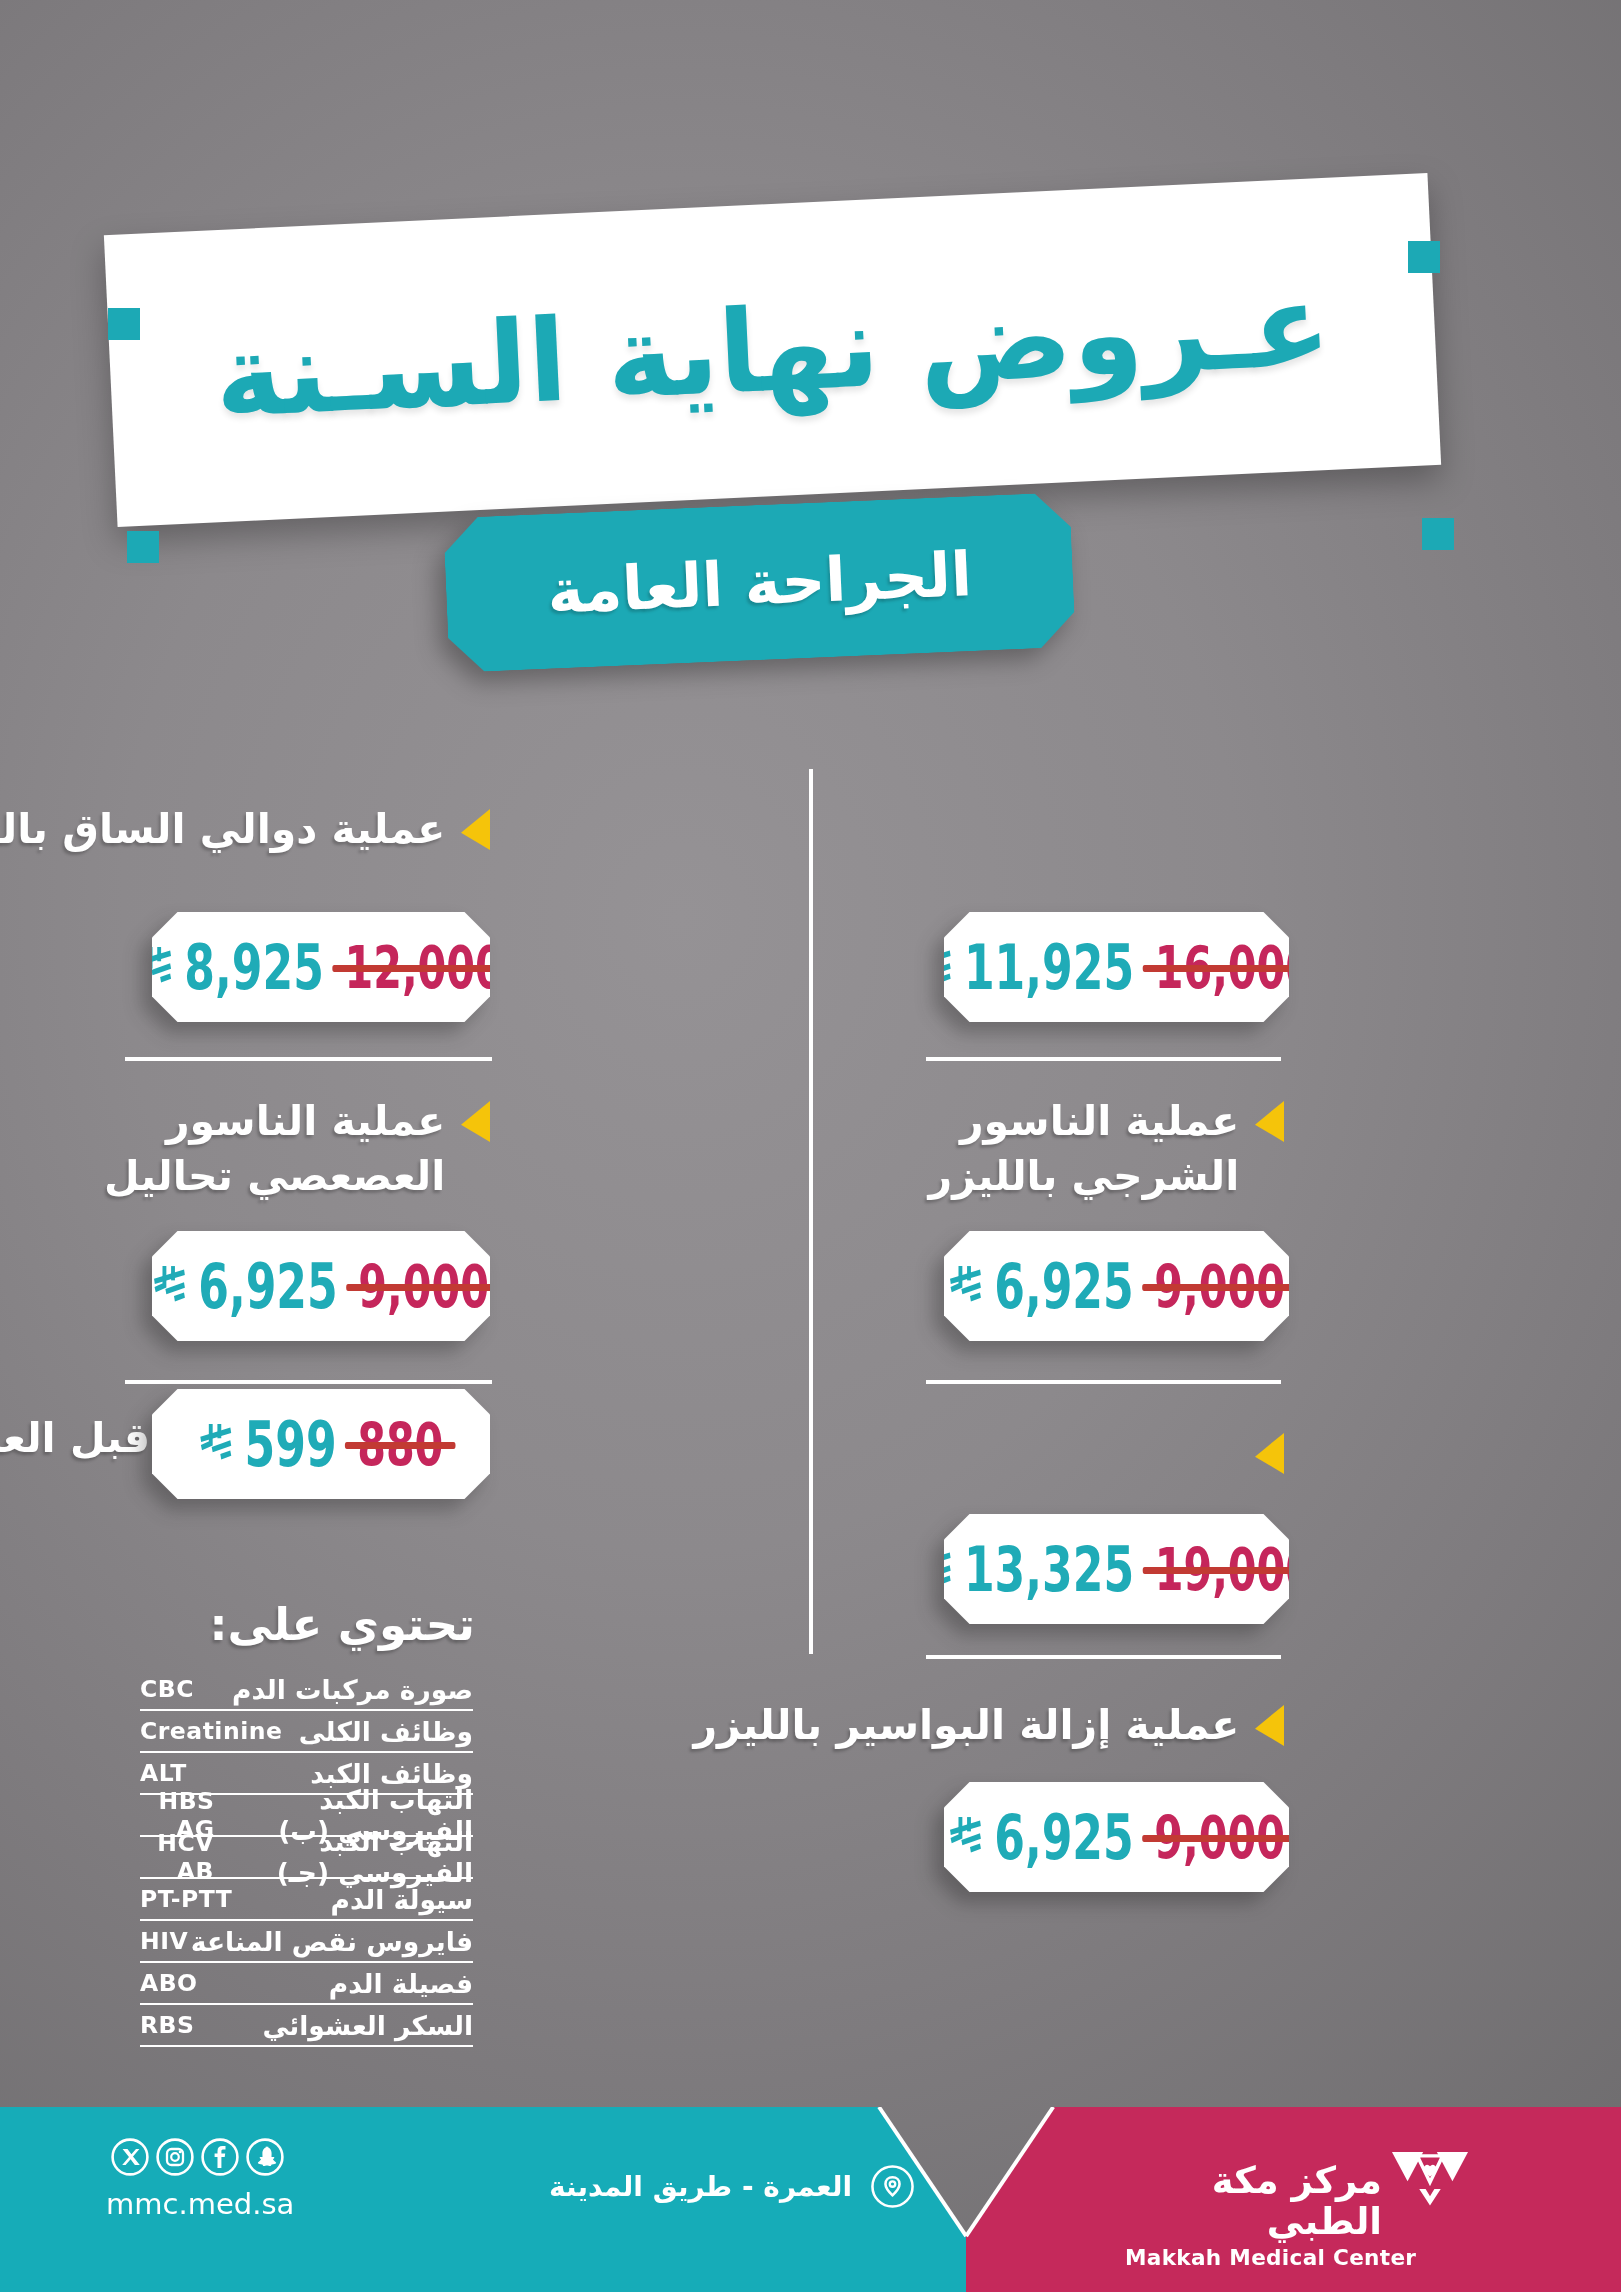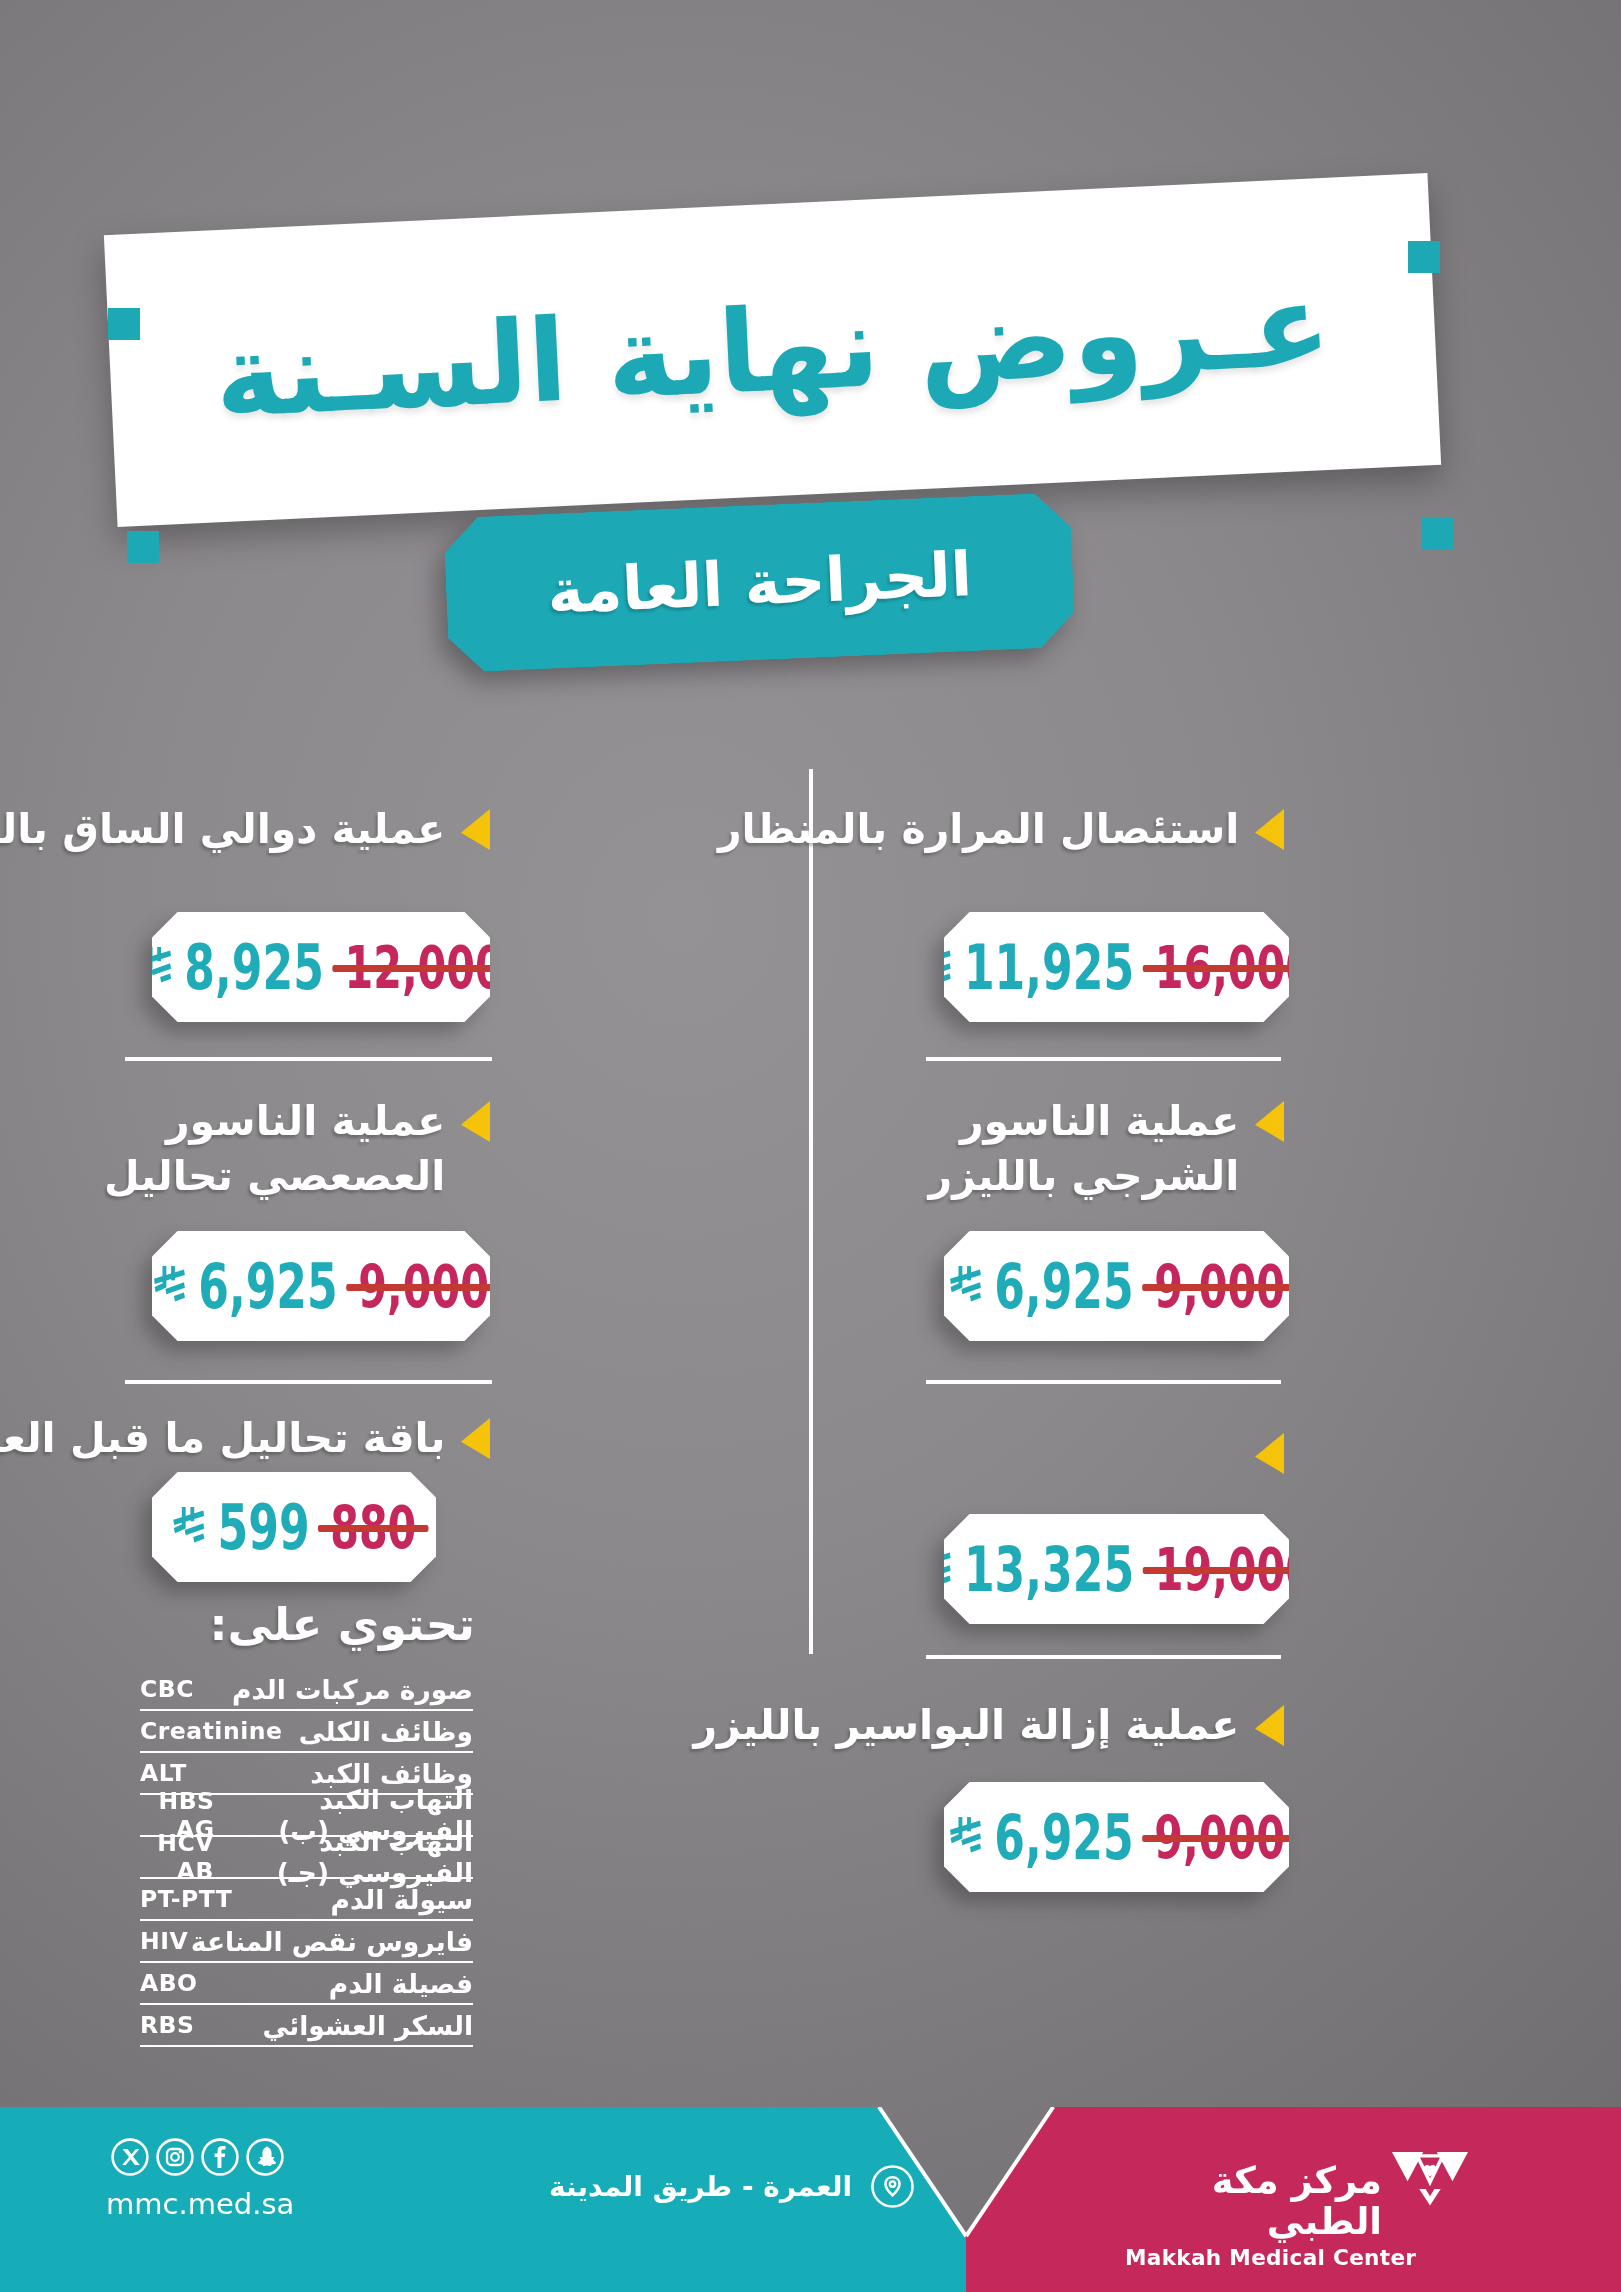--- a/index.html
+++ b/index.html
@@ -87,26 +87,20 @@
   <div class="sq" style="left:127px;top:531px"></div>
 
   <div class="badge-wrap">
     <div class="badge">
       <span>الجراحة العامة</span>
     </div>
   </div>
 
   <div class="vdiv"></div>
 
-  <div class="otitle" style="left:912px;top:802px">
-    <span class="arrow"></span>
-    <span class="tlines">
-        <span class="l1">استئصال المرارة بالمنظار</span>
-      </span>
-  </div>
   <div class="pwrap" style="left:944px;top:912px;width:345px">
     <div class="pbox">
         <div class="prow">
       <span class="riyal"><svg viewBox="0 0 46 42">
               <g fill="none" stroke="currentColor" stroke-width="5.4">
                 <path d="M16 1 V20 L3 24"></path>
                 <path d="M28 1 V15"></path>
                 <path d="M2 16 L44 7"></path>
                 <path d="M18 26 L44 19.5"></path>
                 <path d="M30 33 L44 29.5"></path>
@@ -241,21 +235,21 @@
       </div>
   </div>
   <div class="hsep" style="left:125px;top:1380px;width:367px"></div>
 
   <div class="otitle" style="left:118px;top:1411px">
     <span class="arrow"></span>
     <span class="tlines">
         <span class="l1">باقة تحاليل ما قبل العمليات</span>
       </span>
   </div>
-  <div class="pwrap" style="left:152px;top:1472px;width:284px">
+  <div class="pwrap" style="left:152px;top:1389px;width:338px">
     <div class="pbox">
         <div class="prow">
       <span class="riyal"><svg viewBox="0 0 46 42">
               <g fill="none" stroke="currentColor" stroke-width="5.4">
                 <path d="M16 1 V20 L3 24"></path>
                 <path d="M28 1 V15"></path>
                 <path d="M2 16 L44 7"></path>
                 <path d="M18 26 L44 19.5"></path>
                 <path d="M30 33 L44 29.5"></path>
               </g>

